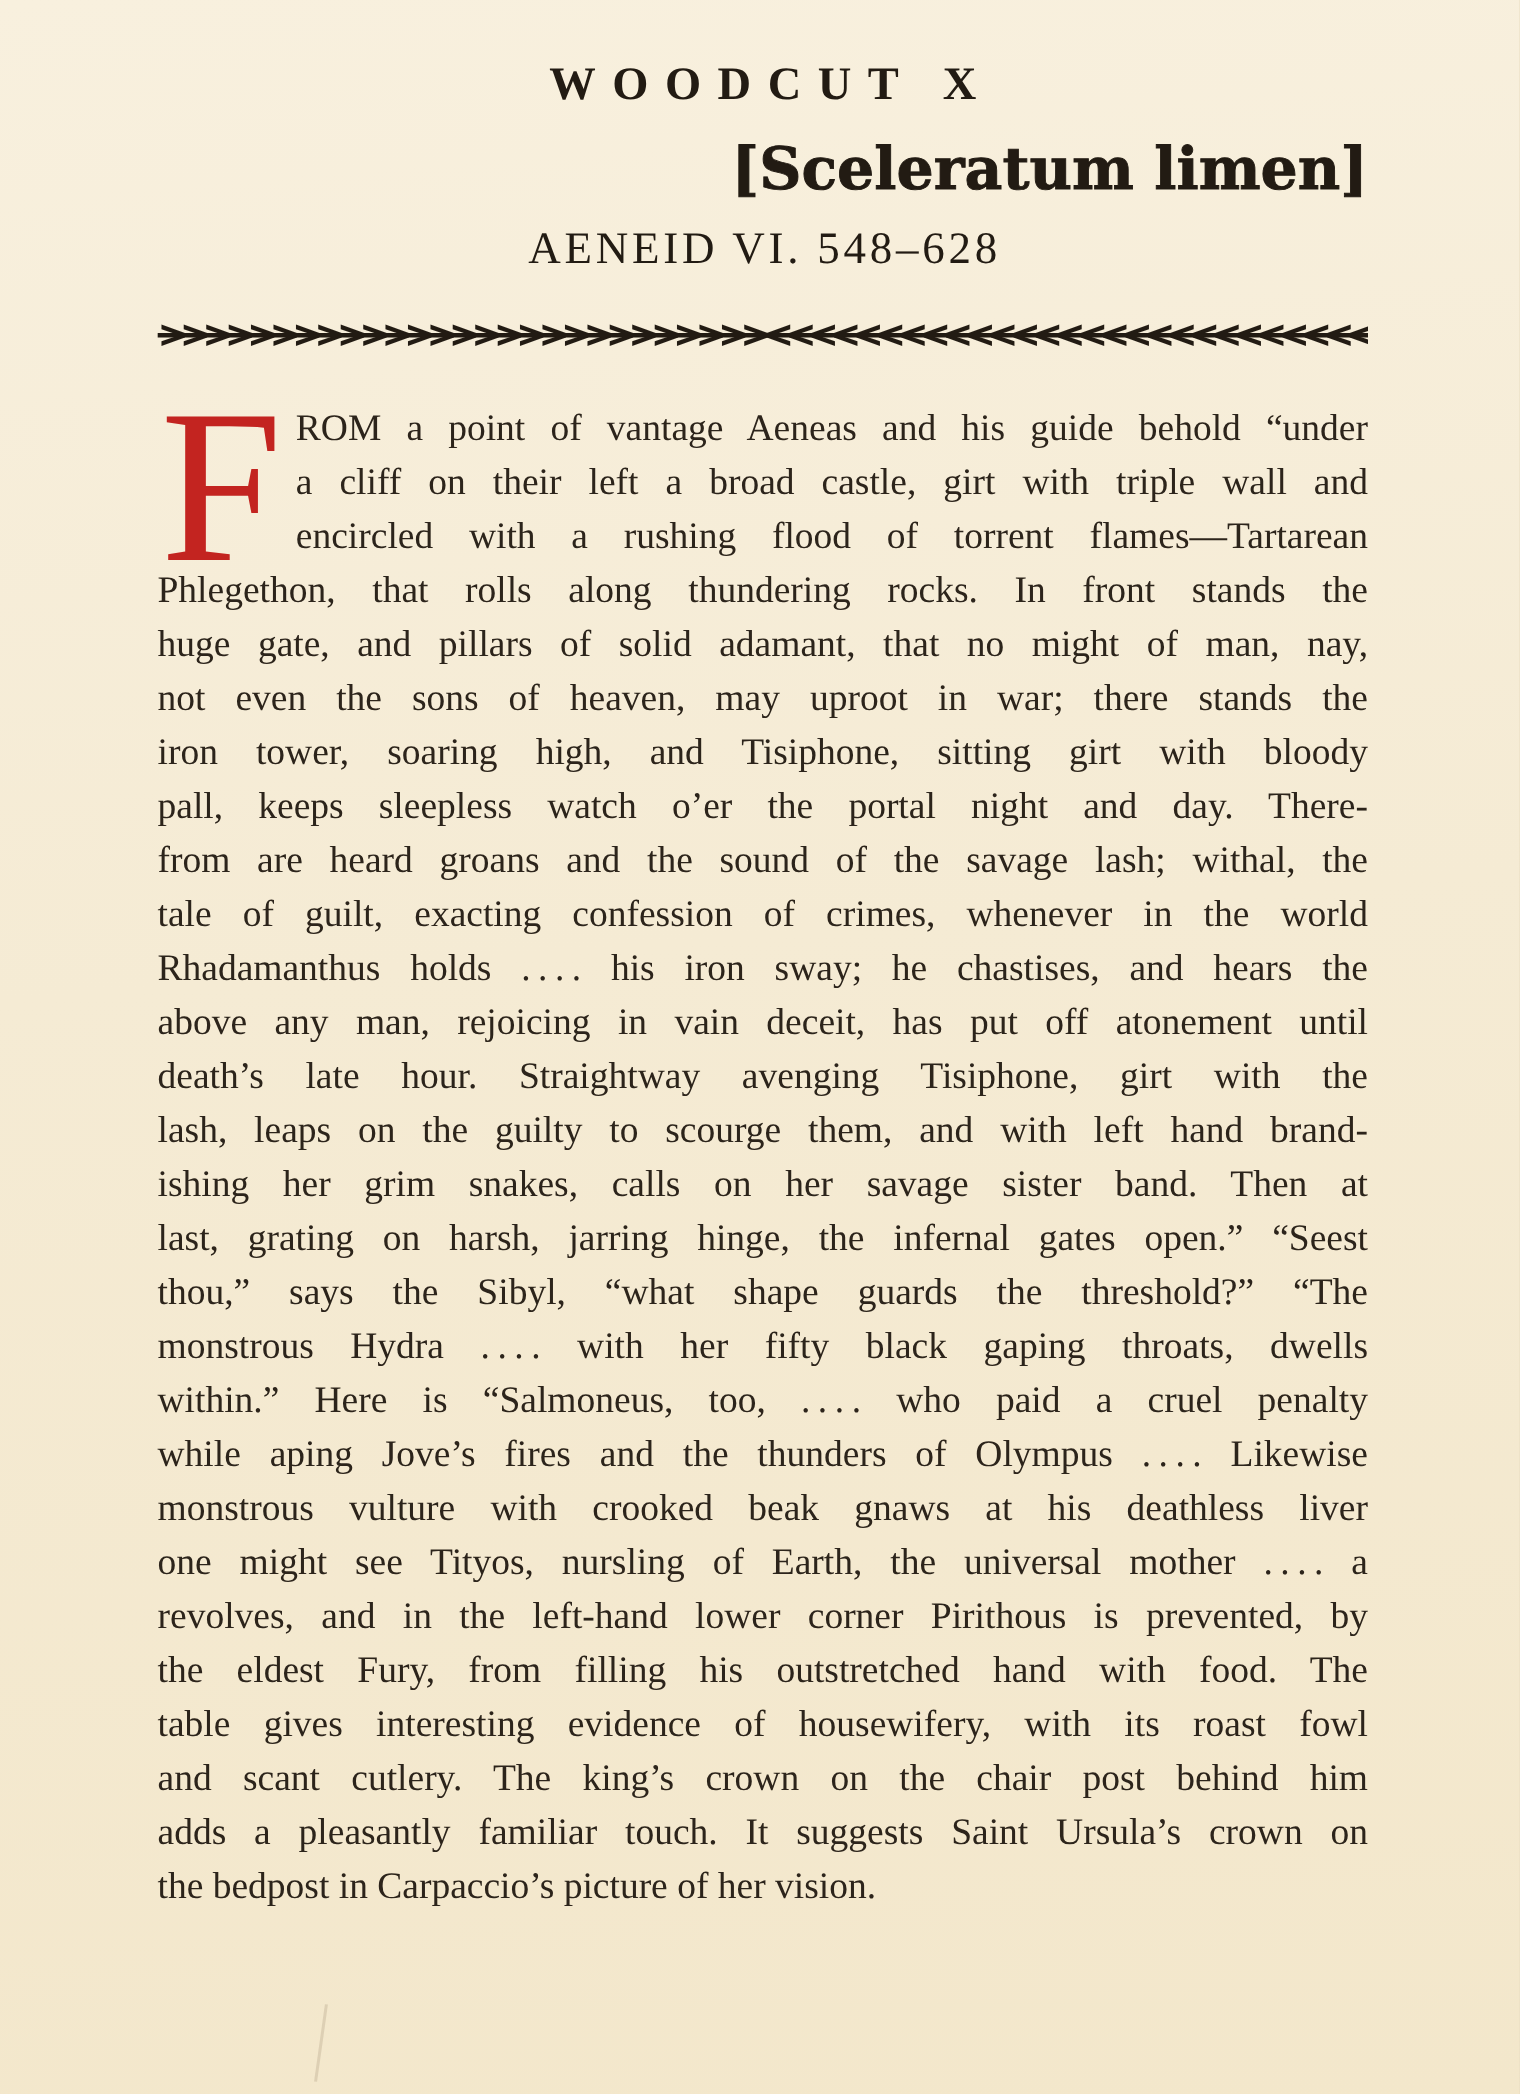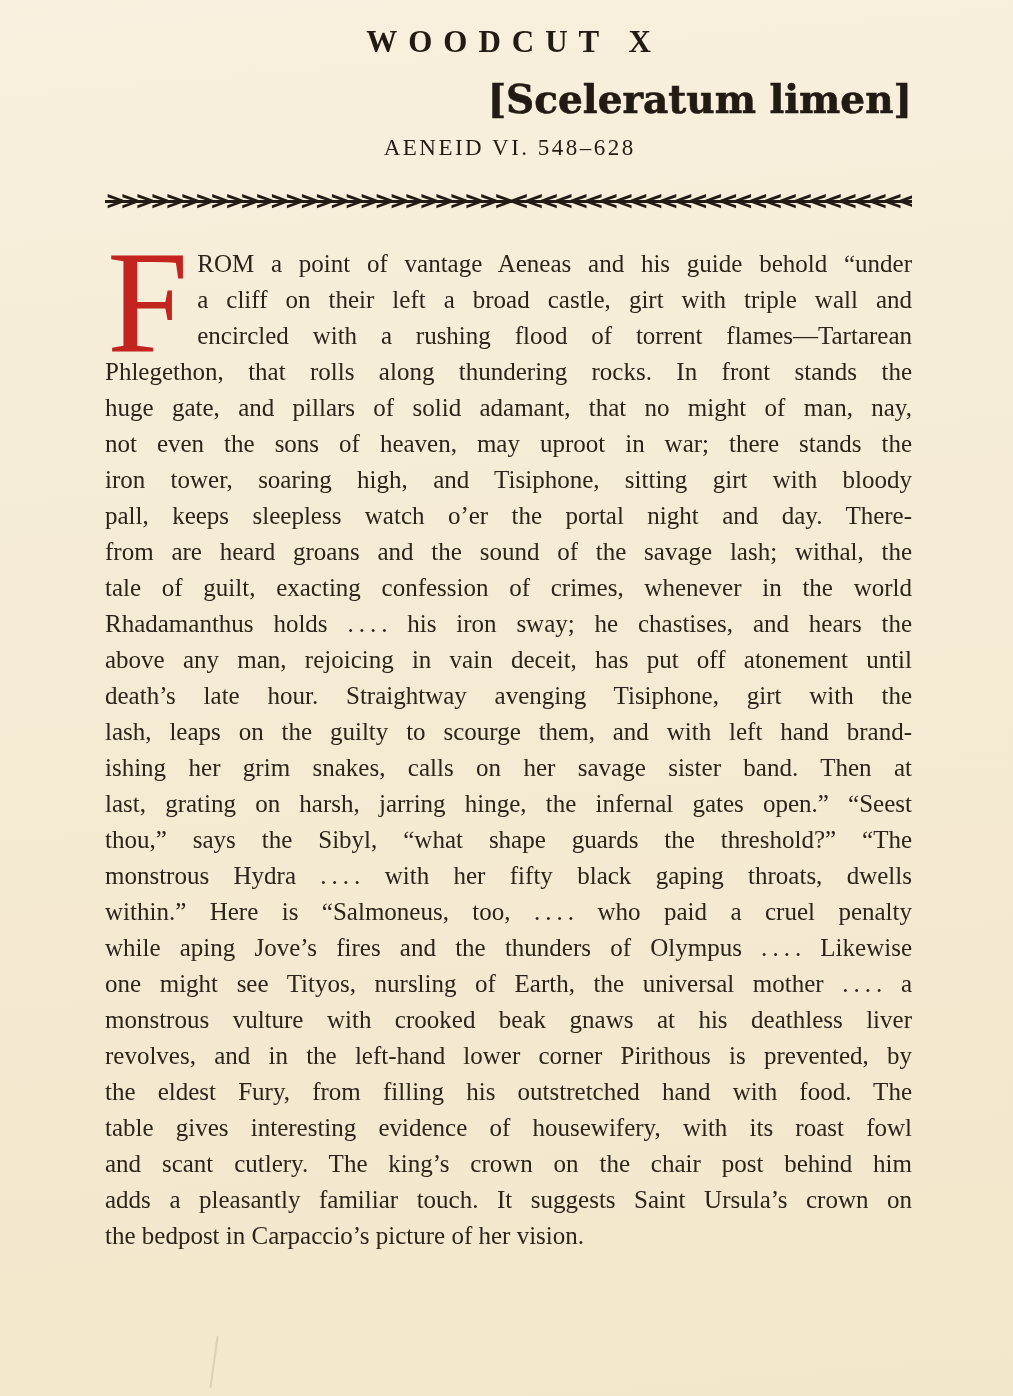--- a/index.html
+++ b/index.html
@@ -16,21 +16,21 @@
   .page{
     position:relative;
     width:1013px;
     height:1396px;
     margin:0 auto;
     background:
       linear-gradient(175deg,#f8f0de 0%,var(--paper) 45%,#f3e7cb 100%);
     color:var(--ink);
     overflow:hidden;
     box-sizing:border-box;
-    padding:24px 101px 0 105px;
+    padding:38px 101px 0 105px;
   }
   .page-title{
     margin:0;
     font-size:31px;
     font-weight:600;
     letter-spacing:11px;
     text-indent:11px;
     text-align:center;
     color:var(--heading-ink);
     line-height:1.15;
@@ -41,21 +41,21 @@
     font-size:39px;
     font-weight:700;
     letter-spacing:0px;
     text-align:right;
     color:var(--heading-ink);
     line-height:1.1;
     -webkit-text-stroke:0.6px var(--heading-ink);
   }
   .reference{
     margin-top:14px;
-    font-size:23px;
+    font-size:30px;
     letter-spacing:2.5px;
     text-indent:2.5px;
     text-align:center;
     color:var(--heading-ink);
     font-variant-numeric:oldstyle-nums;
   }
   .divider{
     margin-top:24px;
     height:32px;
     display:flex;
@@ -139,22 +139,22 @@
         <div class="line">Rhadamanthus holds . . . . his iron sway; he chastises, and hears the</div>
         <div class="line">above any man, rejoicing in vain deceit, has put off atonement until</div>
         <div class="line">death’s late hour.  Straightway avenging Tisiphone, girt with the</div>
         <div class="line">lash, leaps on the guilty to scourge them, and with left hand brand-</div>
         <div class="line">ishing her grim snakes, calls on her savage sister band.  Then at</div>
         <div class="line">last, grating on harsh, jarring hinge, the infernal gates open.” “Seest</div>
         <div class="line">thou,” says the Sibyl, “what shape guards the threshold?”  “The</div>
         <div class="line">monstrous Hydra . . . . with her fifty black gaping throats, dwells</div>
         <div class="line">within.”  Here is “Salmoneus, too, . . . . who paid a cruel penalty</div>
         <div class="line">while aping Jove’s fires and the thunders of Olympus . . . . Likewise</div>
+        <div class="line">monstrous vulture with crooked beak gnaws at his deathless liver</div>
         <div class="line">one might see Tityos, nursling of Earth, the universal mother . . . . a</div>
-        <div class="line">monstrous vulture with crooked beak gnaws at his deathless liver</div>
         <div class="line">revolves, and in the left-hand lower corner Pirithous is prevented, by</div>
         <div class="line">the eldest Fury, from filling his outstretched hand with food.  The</div>
         <div class="line">table gives interesting evidence of housewifery, with its roast fowl</div>
         <div class="line">and scant cutlery.  The king’s crown on the chair post behind him</div>
         <div class="line">adds a pleasantly familiar touch. It suggests Saint Ursula’s crown on</div>
         <div class="line">the bedpost in Carpaccio’s picture of her vision.</div>
       </div>
   </div>
 
   <div class="crease"></div>

